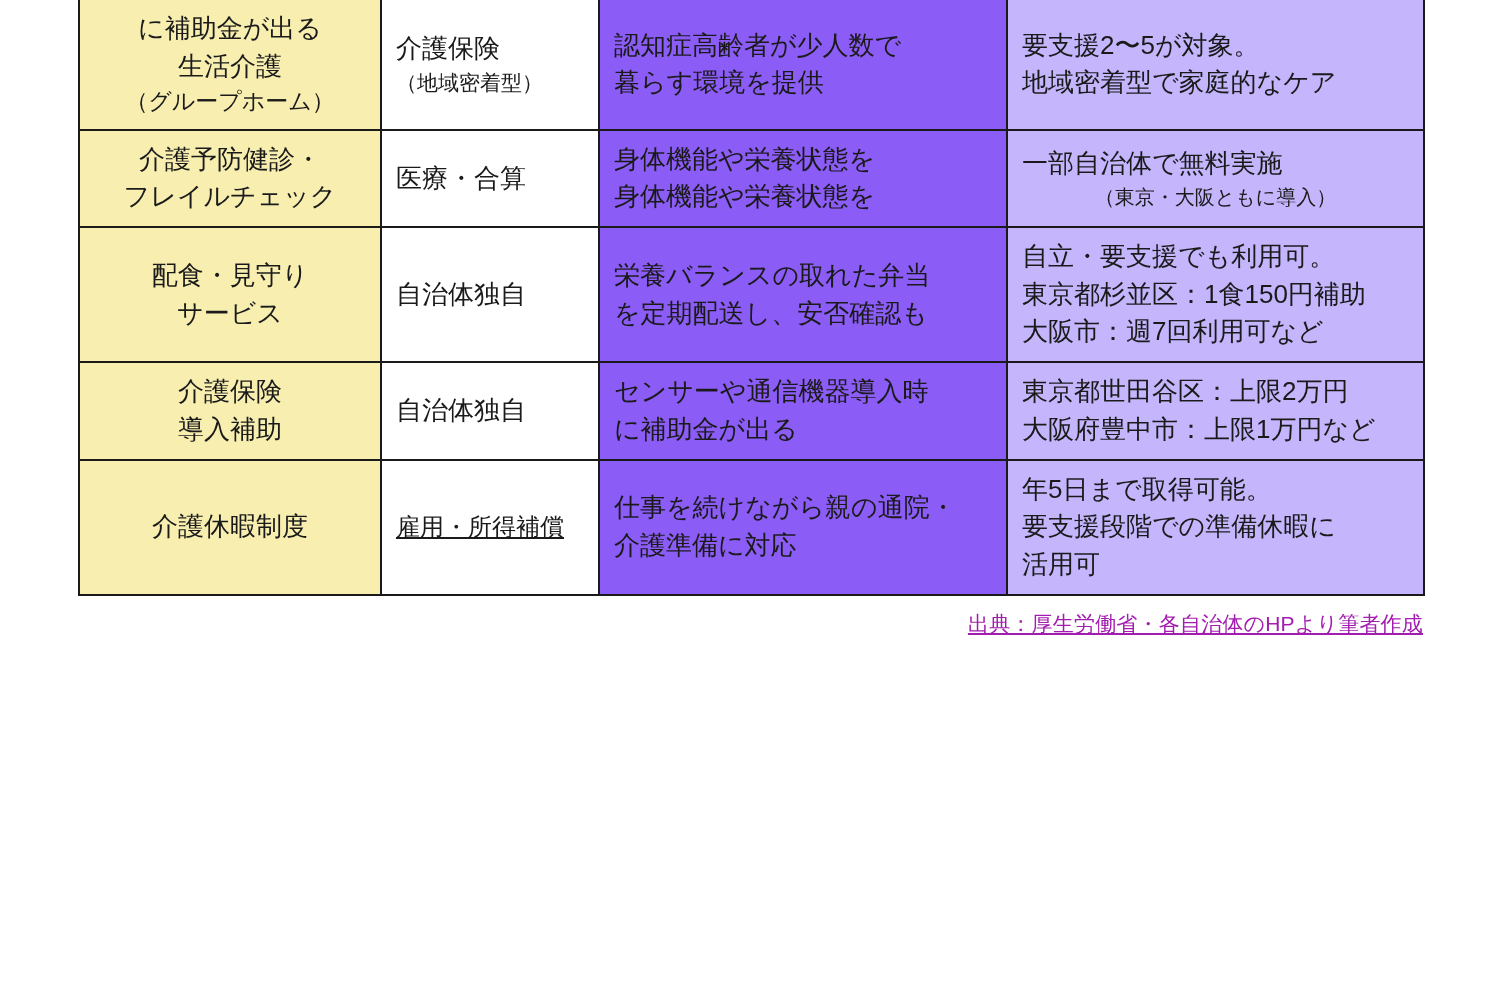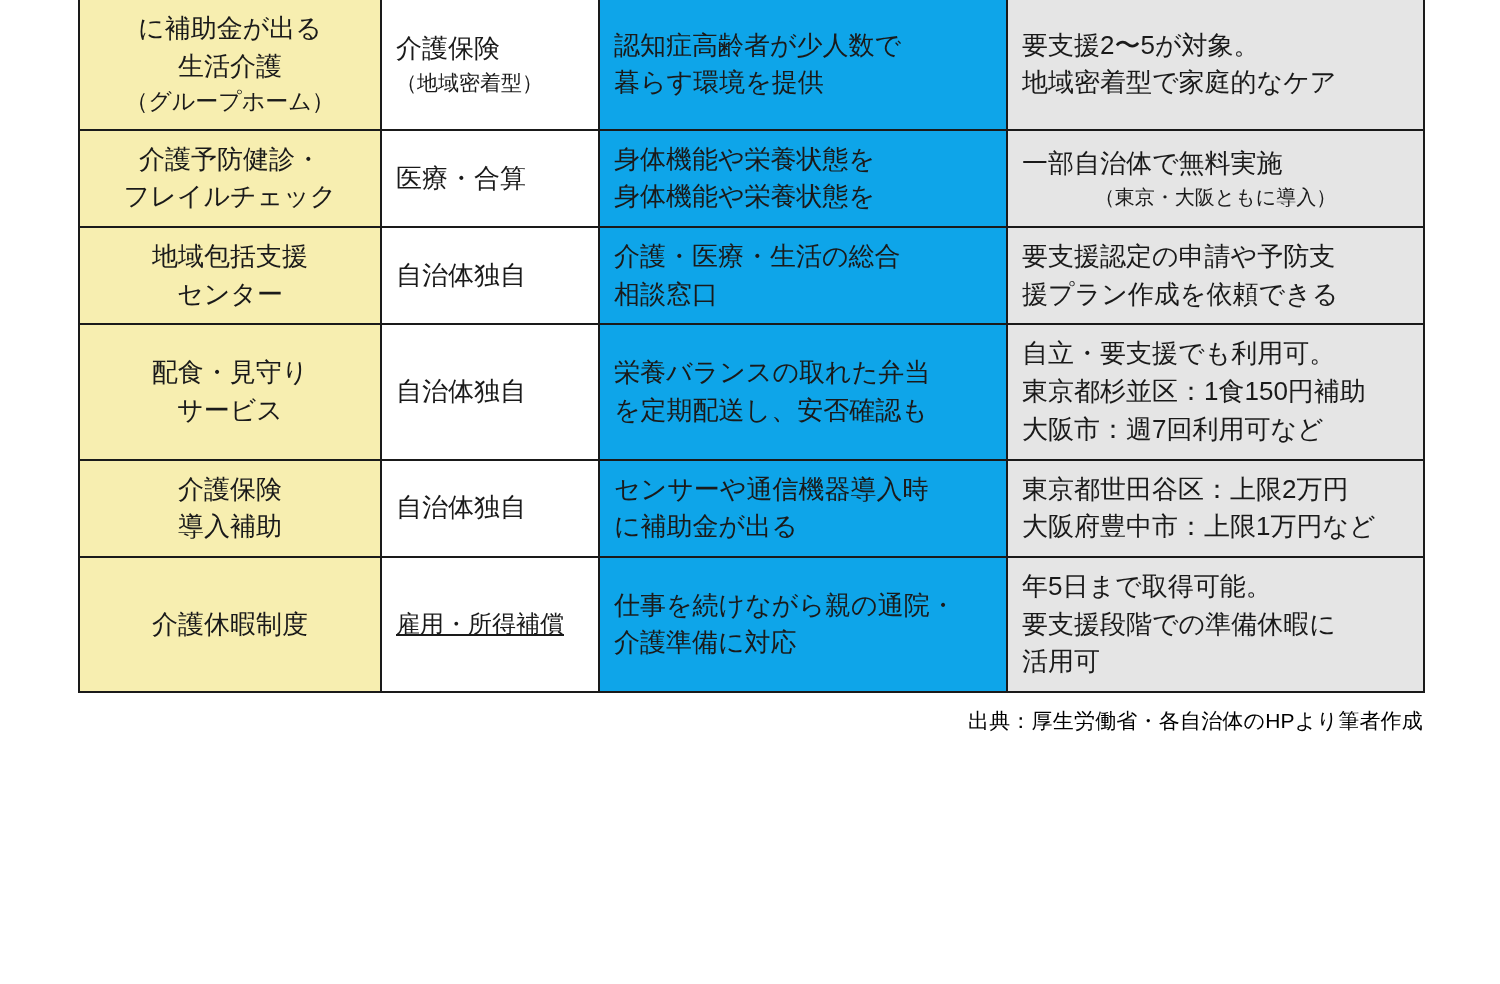--- a/index.html
+++ b/index.html
@@ -63,44 +63,45 @@
   td.type-cell .sub {
     font-size: 21px;
     display: block;
   }
   td.type-cell.small {
     font-size: 24px;
     text-decoration: underline;
   }
 
   td.desc-cell {
-    background: #0ea5e9;
+    background: #8b5cf6;
     text-align: left;
     font-size: 26px;
   }
 
   td.note-cell {
-    background: #e5e5e5;
+    background: #c4b5fd;
     text-align: left;
     font-size: 26px;
   }
   td.note-cell .sub {
     font-size: 20px;
     text-align: center;
   }
 
   .line { display: block; }
 
   .source {
     text-align: right;
     font-size: 21px;
-    color: #000000;
+    color: #a21caf;
     margin-top: 14px;
     padding-right: 2px;
     letter-spacing: 0.2px;
+    text-decoration: underline;
   }
 </style>
 </head>
 <body>
 
 <div class="page">
 
   <table class="service-table">
     <colgroup>
       <col class="c-name">
@@ -141,37 +142,20 @@
         <td class="desc-cell">
           <span class="line">身体機能や栄養状態を</span>
           <span class="line">身体機能や栄養状態を</span>
         </td>
         <td class="note-cell">
           <span class="line">一部自治体で無料実施</span>
           <span class="line sub">（東京・大阪ともに導入）</span>
         </td>
       </tr>
 
-      <tr>
-        <td class="name-cell">
-          <span class="line">地域包括支援</span>
-          <span class="line">センター</span>
-        </td>
-        <td class="type-cell">
-          <span class="line">自治体独自</span>
-        </td>
-        <td class="desc-cell">
-          <span class="line">介護・医療・生活の総合</span>
-          <span class="line">相談窓口</span>
-        </td>
-        <td class="note-cell">
-          <span class="line">要支援認定の申請や予防支</span>
-          <span class="line">援プラン作成を依頼できる</span>
-        </td>
-      </tr>
 
       <tr>
         <td class="name-cell">
           <span class="line">配食・見守り</span>
           <span class="line">サービス</span>
         </td>
         <td class="type-cell">
           <span class="line">自治体独自</span>
         </td>
         <td class="desc-cell">

